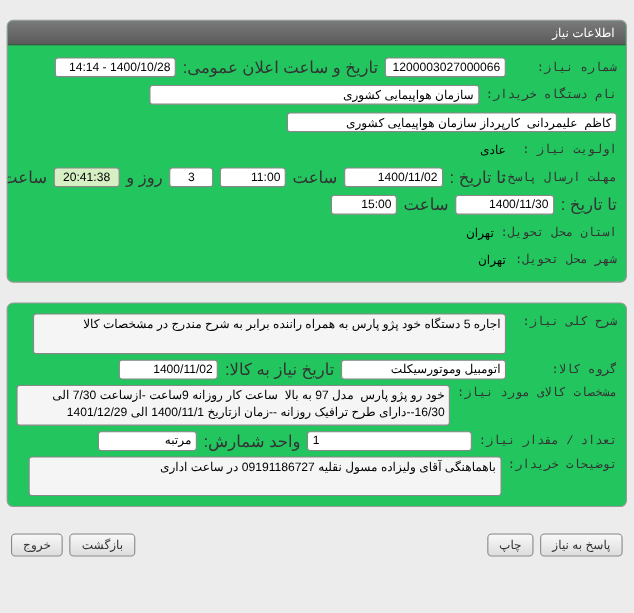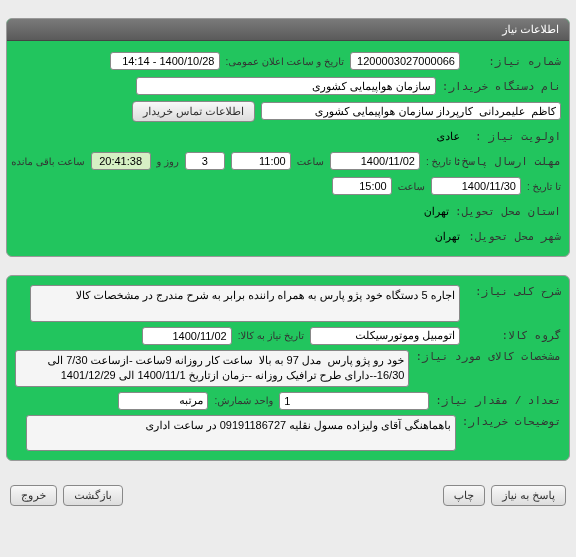--- a/index.html
+++ b/index.html
@@ -43,21 +43,21 @@
 .label {
   color: #333;
   white-space: nowrap;
   font-size: 11px;
   min-width: 95px;
   font-family: Liberation Mono, monospace;
 }
 .label-sm {
   color: #333;
   white-space: nowrap;
-  font-size: 10px;
+  font-size: 15px;
 }
 input[type="text"], textarea {
   border: 1px solid #888;
   border-radius: 3px;
   padding: 2px 4px;
   font-family: inherit;
   font-size: 11px;
   background: #fff;
   direction: rtl;
 }
@@ -111,21 +111,20 @@
       <input type="text" class="w110 readonly" readonly="" value="1400/10/28 - 14:14" style="">
     </div>
 
     <div class="row">
       <span class="label">نام دستگاه خریدار:</span>
       <input type="text" class="flex1 readonly" style="max-width: 300px;" readonly="" value="سازمان هواپیمایی کشوری">
     </div>
 
     <div class="row">
       <input type="text" class="flex1 readonly" style="max-width: 300px;" readonly="" value="کاظم  علیمردانی  کارپرداز سازمان هواپیمایی کشوری">
-      <button class="btn">اطلاعات تماس خریدار</button>
     </div>
 
     <div class="row">
       <span class="label">اولویت نیاز :</span>
       <span>عادی</span>
     </div>
 
     <div class="row">
       <span class="label">مهلت ارسال پاسخ:</span>
       <span class="label-sm">تا تاریخ :</span>

